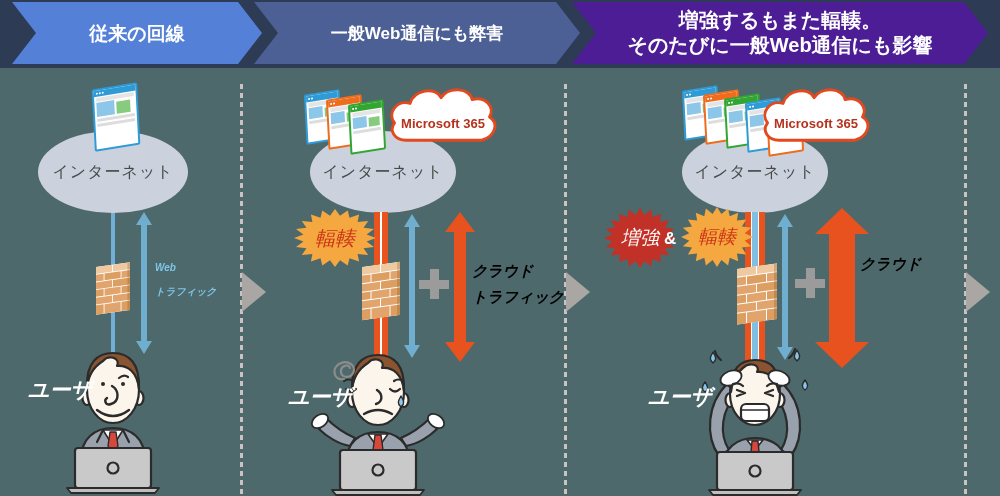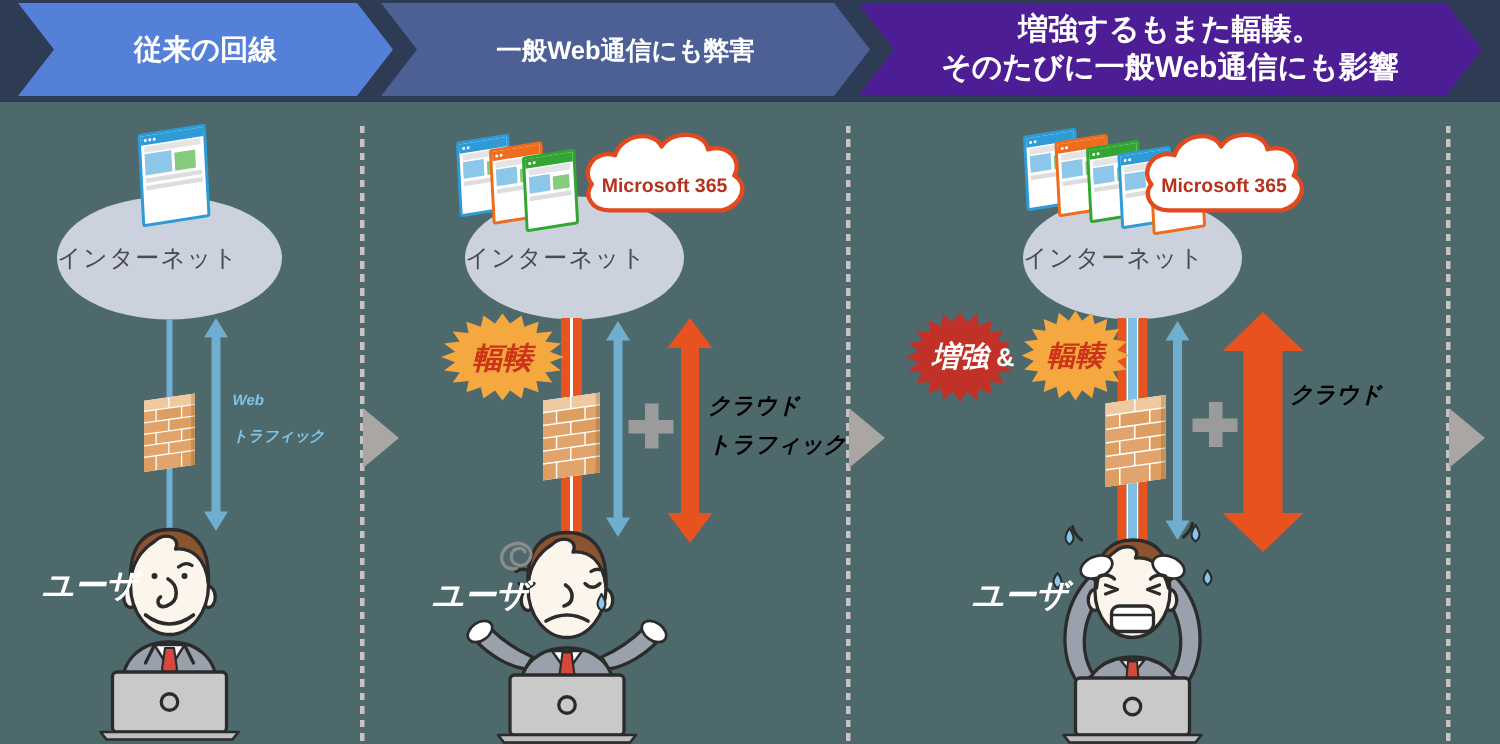--- a/index.html
+++ b/index.html
@@ -19,21 +19,21 @@
   .panel1{left:0;width:242px;}
   .panel2{left:242px;width:323px;}
   .panel3{left:565px;width:435px;}
   
   .sep{position:absolute;top:84px;height:412px;width:3px;z-index:6;
        background:repeating-linear-gradient(to bottom,#CBC3C3 0 5px,transparent 5px 9px);}
   .next-arrow{position:absolute;width:0;height:0;z-index:7;
        border-top:20px solid transparent;border-bottom:20px solid transparent;border-left:24px solid #A9A6A3;}
   
   .ellipse{position:absolute;border-radius:50%;background:#CBD2DE;z-index:1;
-           display:flex;align-items:center;color:#4A4A4A;font-size:16px;letter-spacing:1px;}
+           display:flex;align-items:center;justify-content:center;color:#4A4A4A;font-size:16px;letter-spacing:1px;}
   
   .bwin{position:absolute;background:#fff;border:2px solid var(--c);border-radius:2px;z-index:2;
         width:36px;height:50px;transform:rotate(-9deg) skewX(-6deg);box-sizing:border-box;}
   .bwin .bar{height:6px;background:var(--c);display:flex;align-items:center;gap:1px;padding-left:2px;}
   .bwin .dot{width:2px;height:2px;background:#fff;border-radius:50%;}
   .bwin .tb{height:4px;background:#E4E4E4;margin:1px 2px;}
   .bwin .blocks{display:flex;gap:2px;margin:1px 2px;}
   .bwin .b1{width:14px;height:11px;background:#8CC6E8;}
   .bwin .b2{width:11px;height:9px;background:#86CB7E;margin-top:2px;}
   .bwin .ln{height:3px;background:#DDD;margin:2px 2px 0 2px;}
@@ -48,21 +48,21 @@
   .vline{position:absolute;z-index:1;}
   .stripe{position:absolute;top:0;height:100%;}
   .varrow{position:absolute;z-index:1;}
   .plus{position:absolute;width:30px;height:30px;z-index:1;}
   .plus::before{content:'';position:absolute;left:0;top:10.5px;width:30px;height:9px;background:#9B9B9B;}
   .plus::after{content:'';position:absolute;left:10.5px;top:0;width:9px;height:30px;background:#9B9B9B;}
   .firewall{position:absolute;z-index:2;transform:skewY(-8deg);}
   
   .starburst{position:absolute;display:flex;align-items:center;justify-content:center;z-index:4;}
   .starburst svg{position:absolute;left:0;top:0;}
-  .starburst span{position:relative;z-index:1;font-weight:bold;font-style:italic;}
+  .starburst span{position:relative;z-index:1;font-weight:normal;font-style:italic;}
   .amp{position:absolute;z-index:5;color:#fff;font-weight:bold;font-size:17px;}
   
   .lbl{position:absolute;z-index:5;font-weight:bold;font-style:italic;}
   .lbl span{display:block;}
   .web-lbl{color:#7EC5E8;font-size:10px;line-height:24px;}
   .cloud-lbl{color:#000000;font-size:15px;line-height:26px;}
   .user-lbl{color:#fff;font-size:21px;}
   .user{position:absolute;z-index:2;}
   .scribble{position:absolute;z-index:3;}
 </style>

